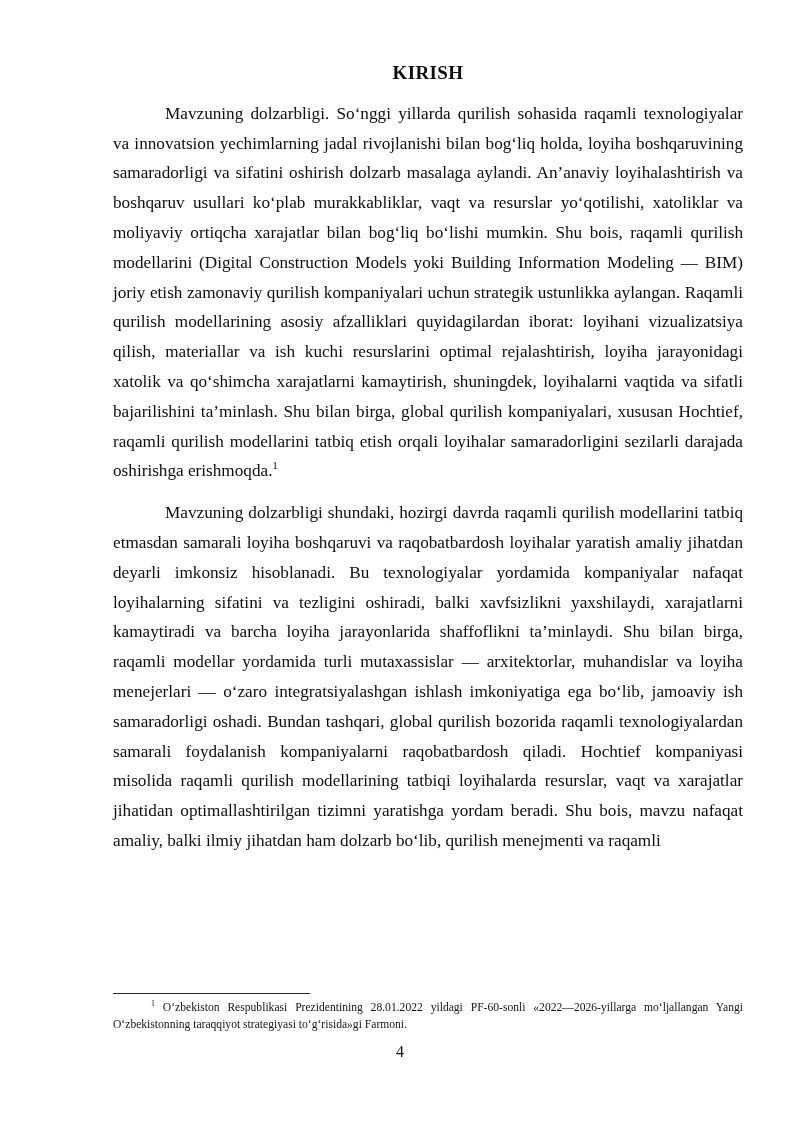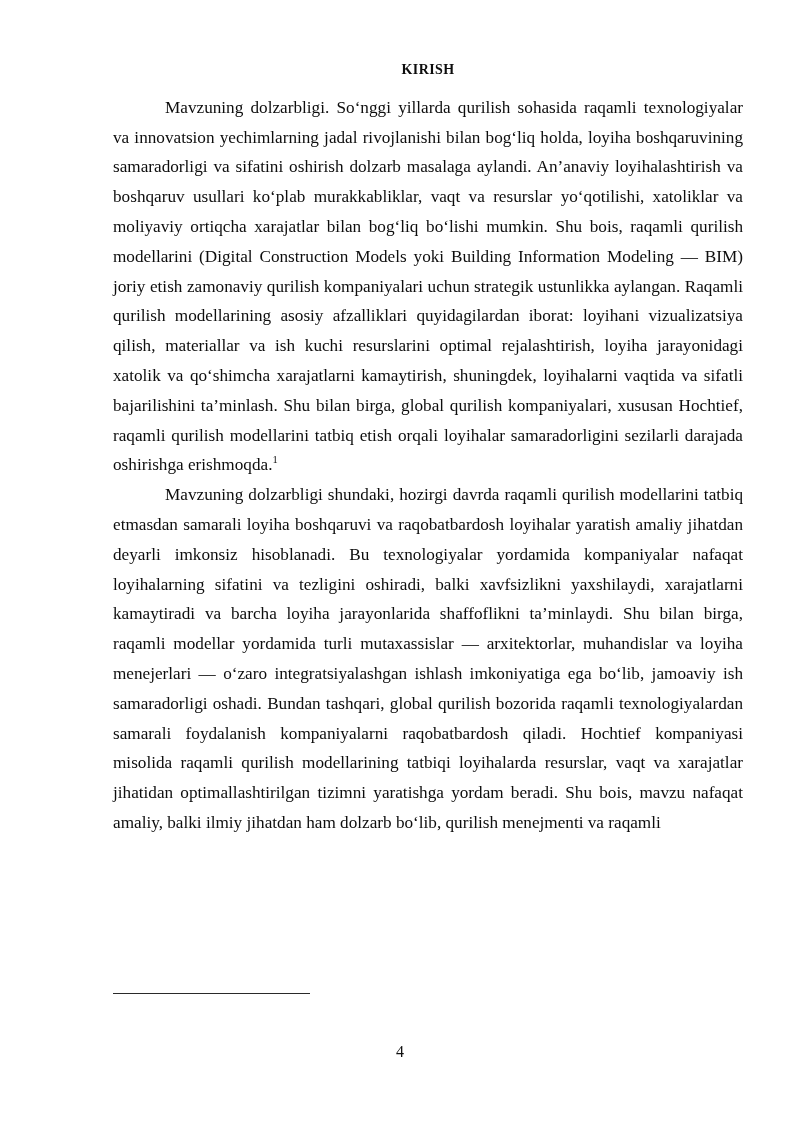--- a/index.html
+++ b/index.html
@@ -19,36 +19,36 @@
   }
   .content {
     position: absolute;
     left: 113px;
     top: 62px;
     width: 630px;
   }
   .doc-heading {
     text-align: center;
     font-weight: bold;
-    font-size: 14px;
+    font-size: 19px;
     letter-spacing: 0.4px;
     margin: 0 0 14px 0;
     line-height: 1.2;
   }
   .para {
     text-align: justify;
     text-justify: inter-word;
     font-size: 17.2px;
     line-height: 29.8px;
     margin: 0;
     text-indent: 52px;
     hyphens: none;
   }
   .para + .para {
-    margin-top: 0px;
+    margin-top: 12px;
   }
   .lead-bold {
     font-weight: normal;
   }
   sup.fn-ref {
     font-size: 10.5px;
     vertical-align: super;
     line-height: 0;
   }
   .footnote-area {
@@ -97,17 +97,18 @@
     <h1 class="doc-heading">KIRISH</h1>
 
     <p class="para"><span class="lead-bold">Mavzuning dolzarbligi.</span><span> So‘nggi yillarda qurilish sohasida raqamli texnologiyalar va innovatsion yechimlarning jadal rivojlanishi bilan bog‘liq holda, loyiha boshqaruvining samaradorligi va sifatini oshirish dolzarb masalaga aylandi. An’anaviy loyihalashtirish va boshqaruv usullari ko‘plab murakkabliklar, vaqt va resurslar yo‘qotilishi, xatoliklar va moliyaviy ortiqcha xarajatlar bilan bog‘liq bo‘lishi mumkin. Shu bois, raqamli qurilish modellarini (Digital Construction Models yoki Building Information Modeling — BIM) joriy etish zamonaviy qurilish kompaniyalari uchun strategik ustunlikka aylangan. Raqamli qurilish modellarining asosiy afzalliklari quyidagilardan iborat: loyihani vizualizatsiya qilish, materiallar va ish kuchi resurslarini optimal rejalashtirish, loyiha jarayonidagi xatolik va qo‘shimcha xarajatlarni kamaytirish, shuningdek, loyihalarni vaqtida va sifatli bajarilishini ta’minlash. Shu bilan birga, global qurilish kompaniyalari, xususan Hochtief, raqamli qurilish modellarini tatbiq etish orqali loyihalar samaradorligini sezilarli darajada oshirishga erishmoqda.</span><sup class="fn-ref">1</sup></p>
 
     <p class="para"><span>Mavzuning dolzarbligi shundaki, hozirgi davrda raqamli qurilish modellarini tatbiq etmasdan samarali loyiha boshqaruvi va raqobatbardosh loyihalar yaratish amaliy jihatdan deyarli imkonsiz hisoblanadi. Bu texnologiyalar yordamida kompaniyalar nafaqat loyihalarning sifatini va tezligini oshiradi, balki xavfsizlikni yaxshilaydi, xarajatlarni kamaytiradi va barcha loyiha jarayonlarida shaffoflikni ta’minlaydi. Shu bilan birga, raqamli modellar yordamida turli mutaxassislar — arxitektorlar, muhandislar va loyiha menejerlari — o‘zaro integratsiyalashgan ishlash imkoniyatiga ega bo‘lib, jamoaviy ish samaradorligi oshadi. Bundan tashqari, global qurilish bozorida raqamli texnologiyalardan samarali foydalanish kompaniyalarni raqobatbardosh qiladi. Hochtief kompaniyasi misolida raqamli qurilish modellarining tatbiqi loyihalarda resurslar, vaqt va xarajatlar jihatidan optimallashtirilgan tizimni yaratishga yordam beradi. Shu bois, mavzu nafaqat amaliy, balki ilmiy jihatdan ham dolzarb bo‘lib, qurilish menejmenti va raqamli</span></p>
 
   </div>
 
   <div class="footnote-area">
     <div class="footnote-rule"></div>
+    <p class="footnote-text"><sup>1</sup><span> O‘zbekiston Respublikasi Prezidentining 28.01.2022 yildagi PF-60-sonli  «2022—2026-yillarga mo‘ljallangan Yangi O‘zbekistonning taraqqiyot strategiyasi to‘g‘risida»gi  Farmoni.</span></p>
   </div>
 
   <div class="page-number">4</div>
 
 </div>
 
 </body></html>

